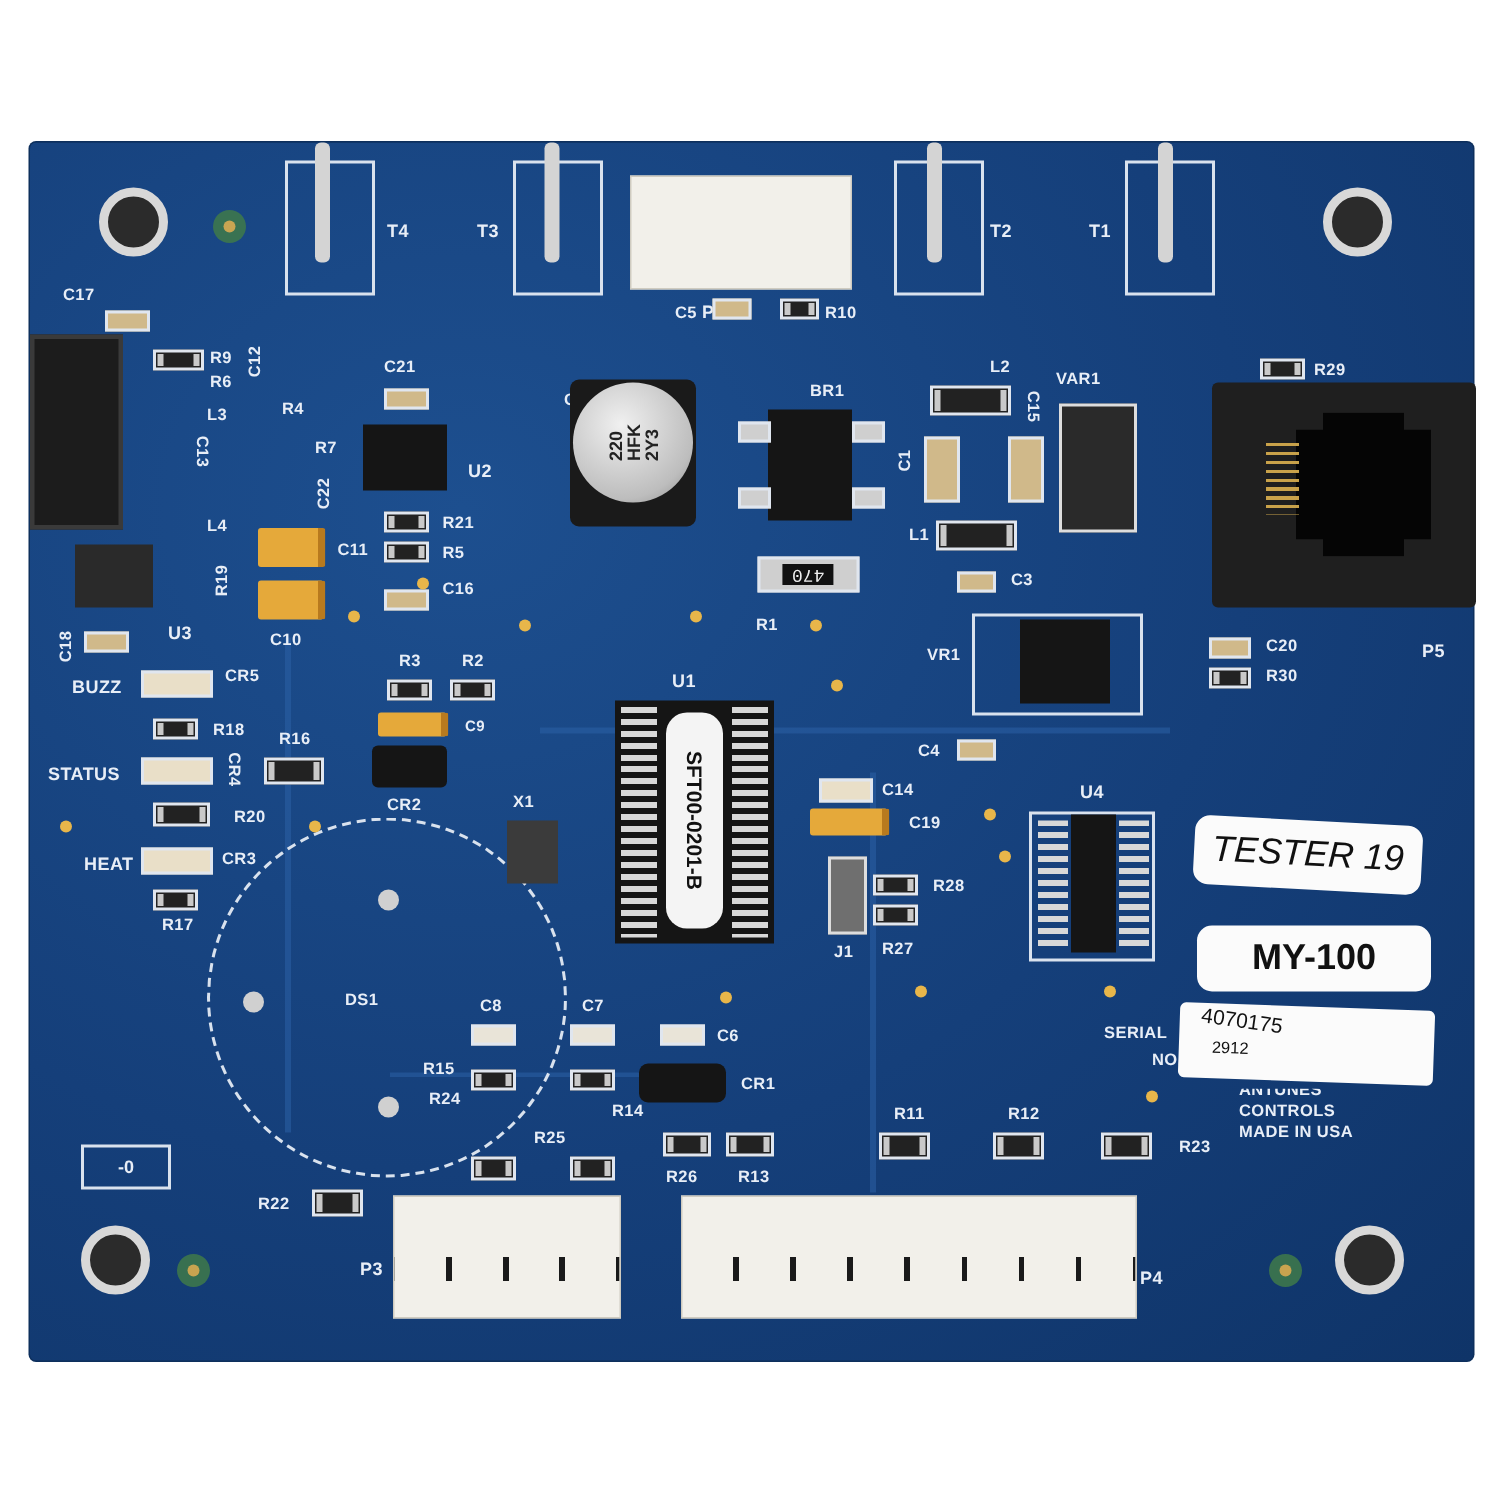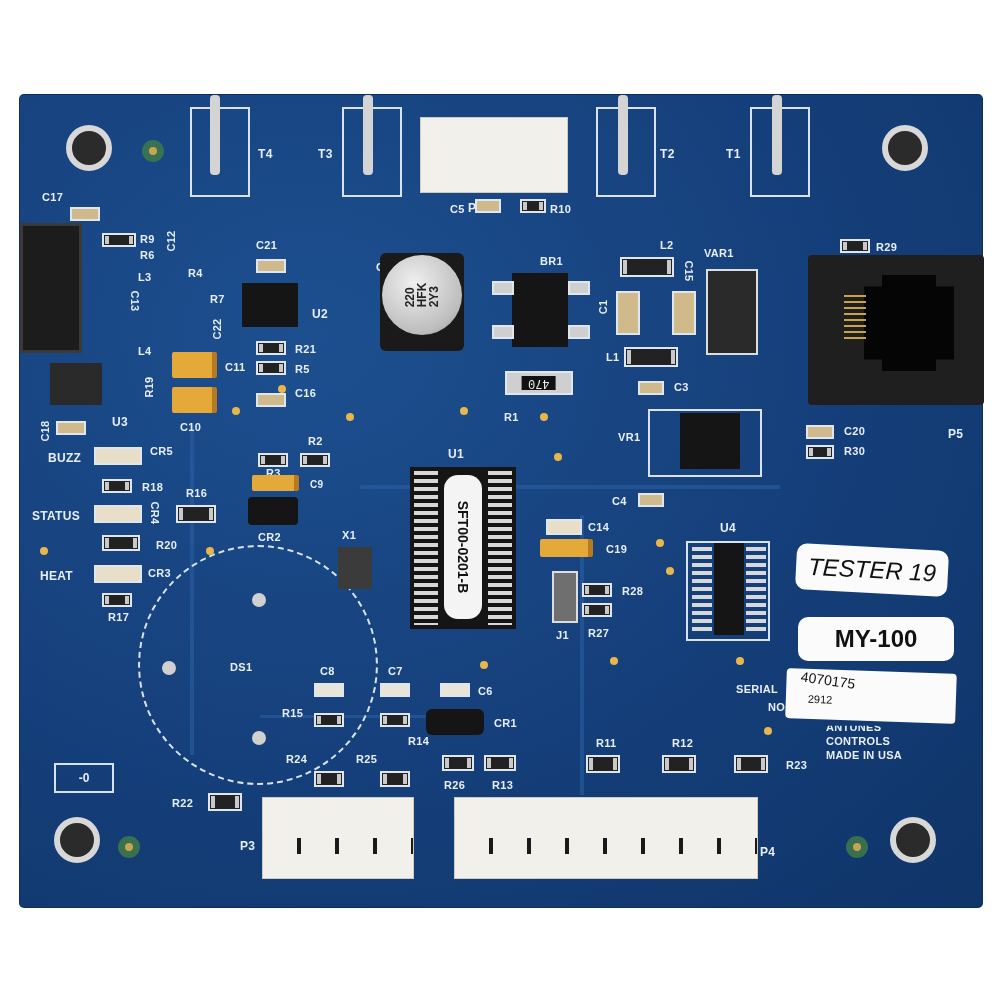--- a/index.html
+++ b/index.html
@@ -105,27 +105,27 @@
   <div class="silk" style="left:130px;top:350px;font-size:11px;">CR5</div>
   <div class="res" style="left:82px;top:384px;width:30px;height:14px;"></div>
   <div class="silk" style="left:122px;top:386px;font-size:11px;">R18</div>
   <div class="silk" style="left:12px;top:414px;">STATUS</div>
   <div class="smd" style="left:74px;top:410px;width:48px;height:18px;background:#e9dfc8;"></div>
   <div class="silk" style="left:124px;top:412px;font-size:11px;transform:rotate(90deg);">CR4</div>
   <div class="res" style="left:156px;top:410px;width:40px;height:18px;"></div>
   <div class="silk" style="left:166px;top:392px;font-size:11px;">R16</div>
   <div class="res" style="left:82px;top:440px;width:38px;height:16px;"></div>
   <div class="silk" style="left:136px;top:444px;font-size:11px;">R20</div>
-  <div class="silk" style="left:20px;top:474px;">HEAT</div>
+  <div class="silk" style="left:36px;top:474px;">HEAT</div>
   <div class="smd" style="left:74px;top:470px;width:48px;height:18px;background:#e9dfc8;"></div>
   <div class="silk" style="left:128px;top:472px;font-size:11px;">CR3</div>
   <div class="res" style="left:82px;top:498px;width:30px;height:14px;"></div>
   <div class="silk" style="left:88px;top:516px;font-size:11px;">R17</div>
 
-  <div class="silk" style="left:246px;top:340px;font-size:11px;margin-top:32px;">R3</div>
+  <div class="silk" style="left:246px;top:340px;font-size:11px;">R3</div>
   <div class="silk" style="left:288px;top:340px;font-size:11px;">R2</div>
   <div class="res" style="left:238px;top:358px;width:30px;height:14px;"></div>
   <div class="res" style="left:280px;top:358px;width:30px;height:14px;"></div>
   <div class="tantalum" style="left:232px;top:380px;width:42px;height:16px;"></div>
   <div class="silk" style="left:290px;top:384px;font-size:10px;">C9</div>
   <div class="ic" style="left:228px;top:402px;width:50px;height:28px;border-radius:4px;"></div>
   <div class="silk" style="left:238px;top:436px;font-size:11px;">CR2</div>
 
   <div style="position:absolute;left:118px;top:450px;width:240px;height:240px;border-radius:50%;border:2px dashed #d9e2ee;box-sizing:border-box;"></div>
   <div class="silk" style="left:210px;top:566px;font-size:11px;">DS1</div>
@@ -236,21 +236,21 @@
   <div class="smd" style="left:360px;top:588px;width:30px;height:14px;background:#e9e4d8;"></div>
   <div class="smd" style="left:420px;top:588px;width:30px;height:14px;background:#e9e4d8;"></div>
   <div class="silk" style="left:458px;top:590px;font-size:11px;">C6</div>
   <div class="silk" style="left:262px;top:612px;font-size:11px;">R15</div>
   <div class="res" style="left:294px;top:618px;width:30px;height:14px;"></div>
   <div class="res" style="left:360px;top:618px;width:30px;height:14px;"></div>
   <div class="silk" style="left:362px;top:640px;font-size:11px;padding-left:26px;">R14</div>
   <div class="ic" style="left:406px;top:614px;width:58px;height:26px;border-radius:6px;"></div>
   <div class="silk" style="left:474px;top:622px;font-size:11px;">CR1</div>
 
-  <div class="silk" style="left:266px;top:658px;font-size:11px;">R24</div>
+  <div class="silk" style="left:266px;top:632px;font-size:11px;">R24</div>
   <div class="res" style="left:294px;top:676px;width:30px;height:16px;"></div>
   <div class="silk" style="left:336px;top:658px;font-size:11px;">R25</div>
   <div class="res" style="left:360px;top:676px;width:30px;height:16px;"></div>
   <div class="silk" style="left:152px;top:702px;font-size:11px;">R22</div>
   <div class="res" style="left:188px;top:698px;width:34px;height:18px;"></div>
 
   <div class="outline" style="left:34px;top:668px;width:56px;height:26px;">
     <span style="display:block;color:#e8eef7;font-weight:bold;font-size:12px;text-align:center;line-height:26px;">-0</span>
   </div>
 

